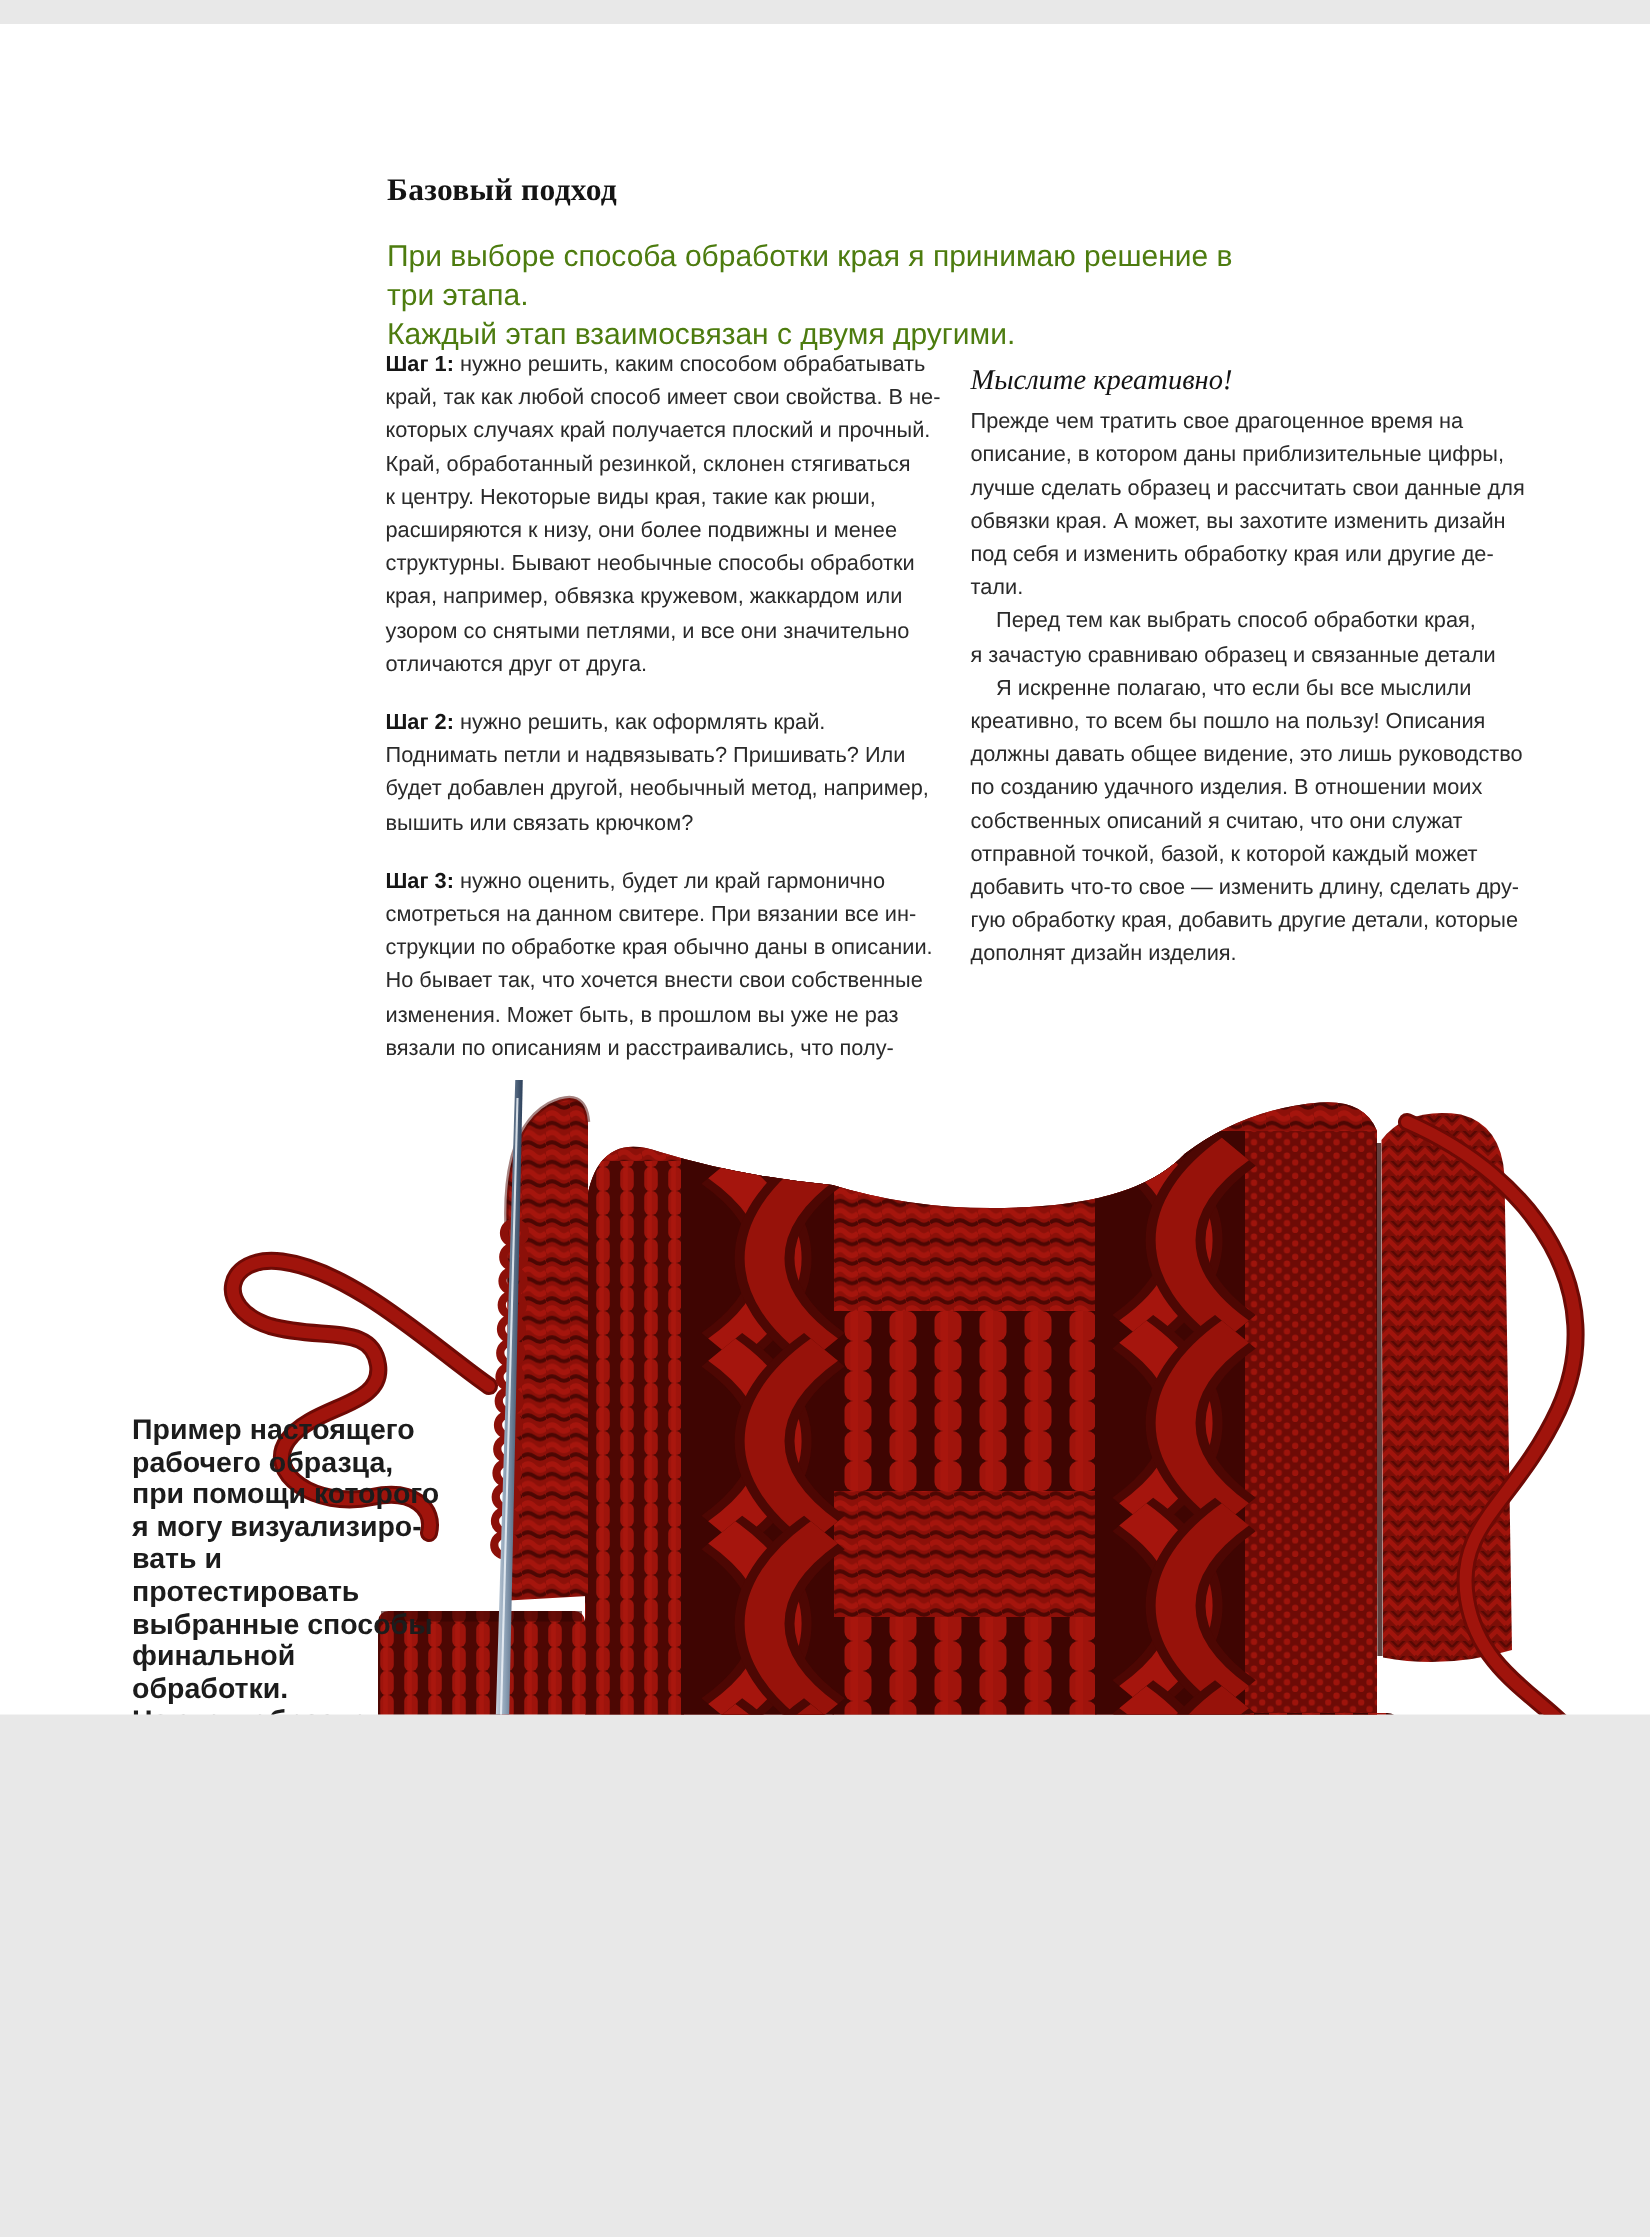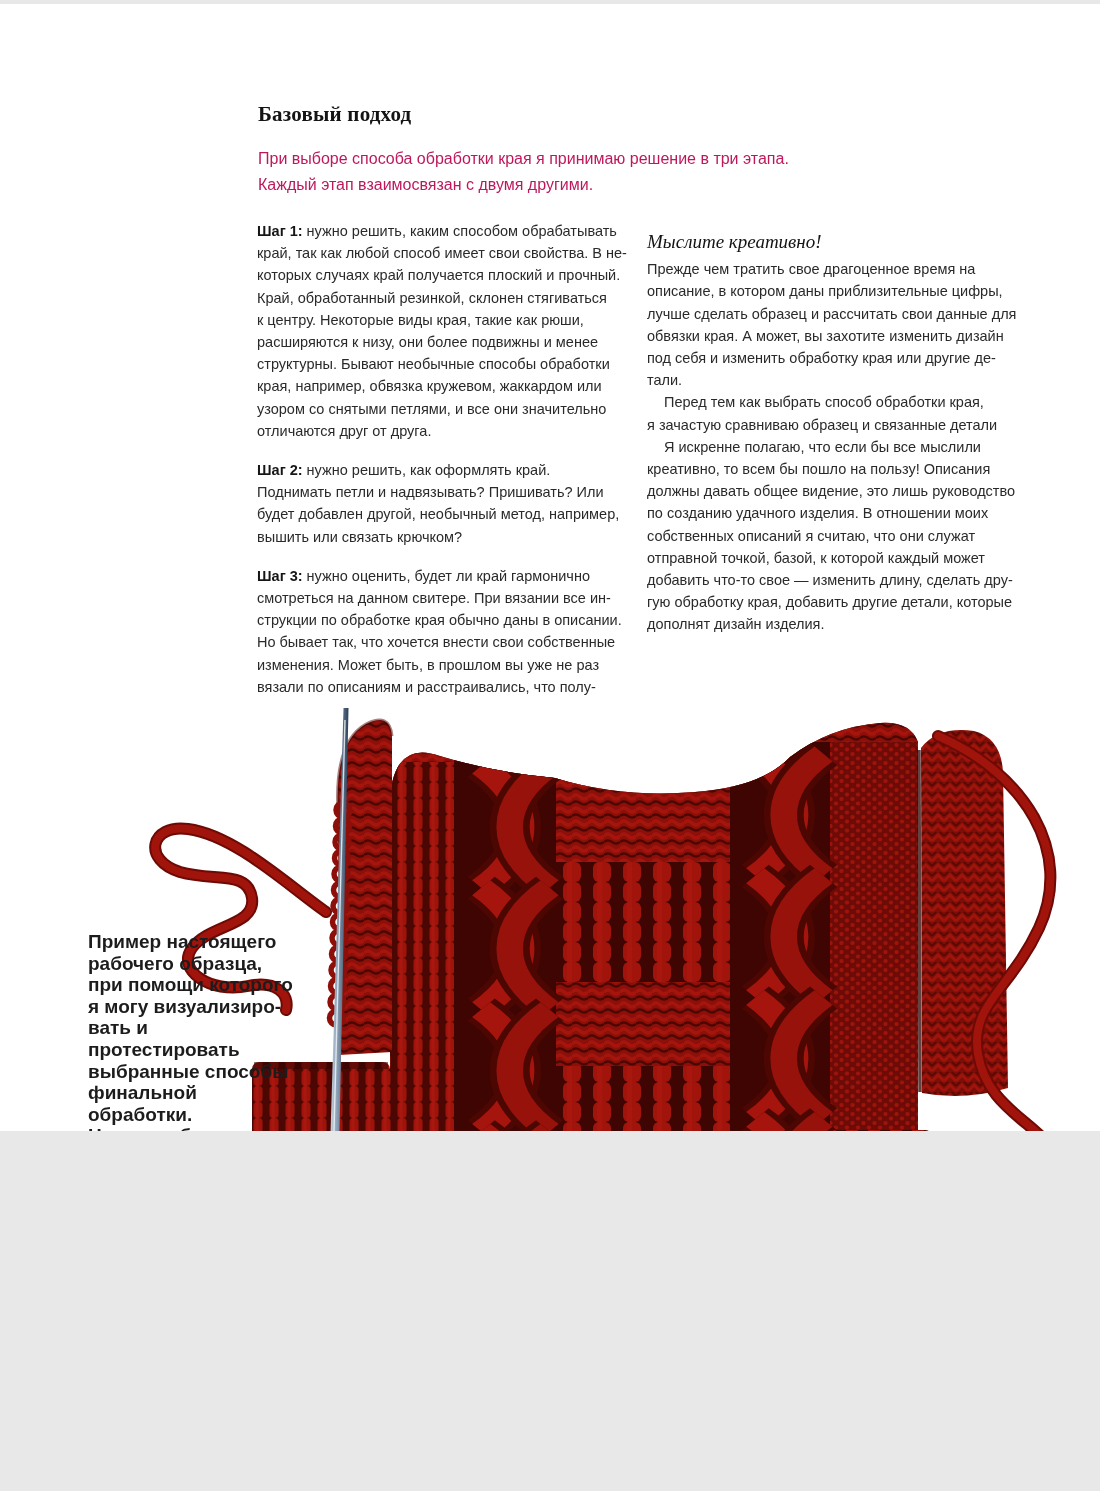--- a/index.html
+++ b/index.html
@@ -3,31 +3,31 @@
 <meta charset="utf-8">
 <style>
   html,body{margin:0;padding:0;background:#e8e8e8;}
   .page{
     position:relative;
     width:1100px;height:1127px;
     background:#ffffff;
     font-family:"Liberation Sans",sans-serif;
     color:#232323;
     overflow:hidden;
-    margin:4px auto;
+    margin:16px auto;
   }
   .lines{white-space:pre-line;}
   h1.title{
     position:absolute;left:258px;top:98px;margin:0;
     font-family:"Liberation Serif",serif;
     font-size:21px;font-weight:bold;color:#141414;letter-spacing:.2px;
   }
   .intro{
     position:absolute;left:258px;top:142px;width:600px;margin:0;
-    font-size:16px;line-height:26px;color:#be185d;
+    font-size:20px;line-height:26px;color:#4d7c0f;
   }
   .col{position:absolute;top:216px;width:402px;font-size:14.5px;line-height:22.2px;color:#2a2a2a;}
   .col-left{left:257px;}
   .col-right{left:647px;}
   .col p{margin:0;}
   .col p.gap{margin-bottom:17px;}
   .step-label{font-weight:bold;color:#161616;margin-right:4px;text-align:right;}
   h2.subhead{
     font-family:"Liberation Serif",serif;
     font-style:italic;font-weight:normal;

